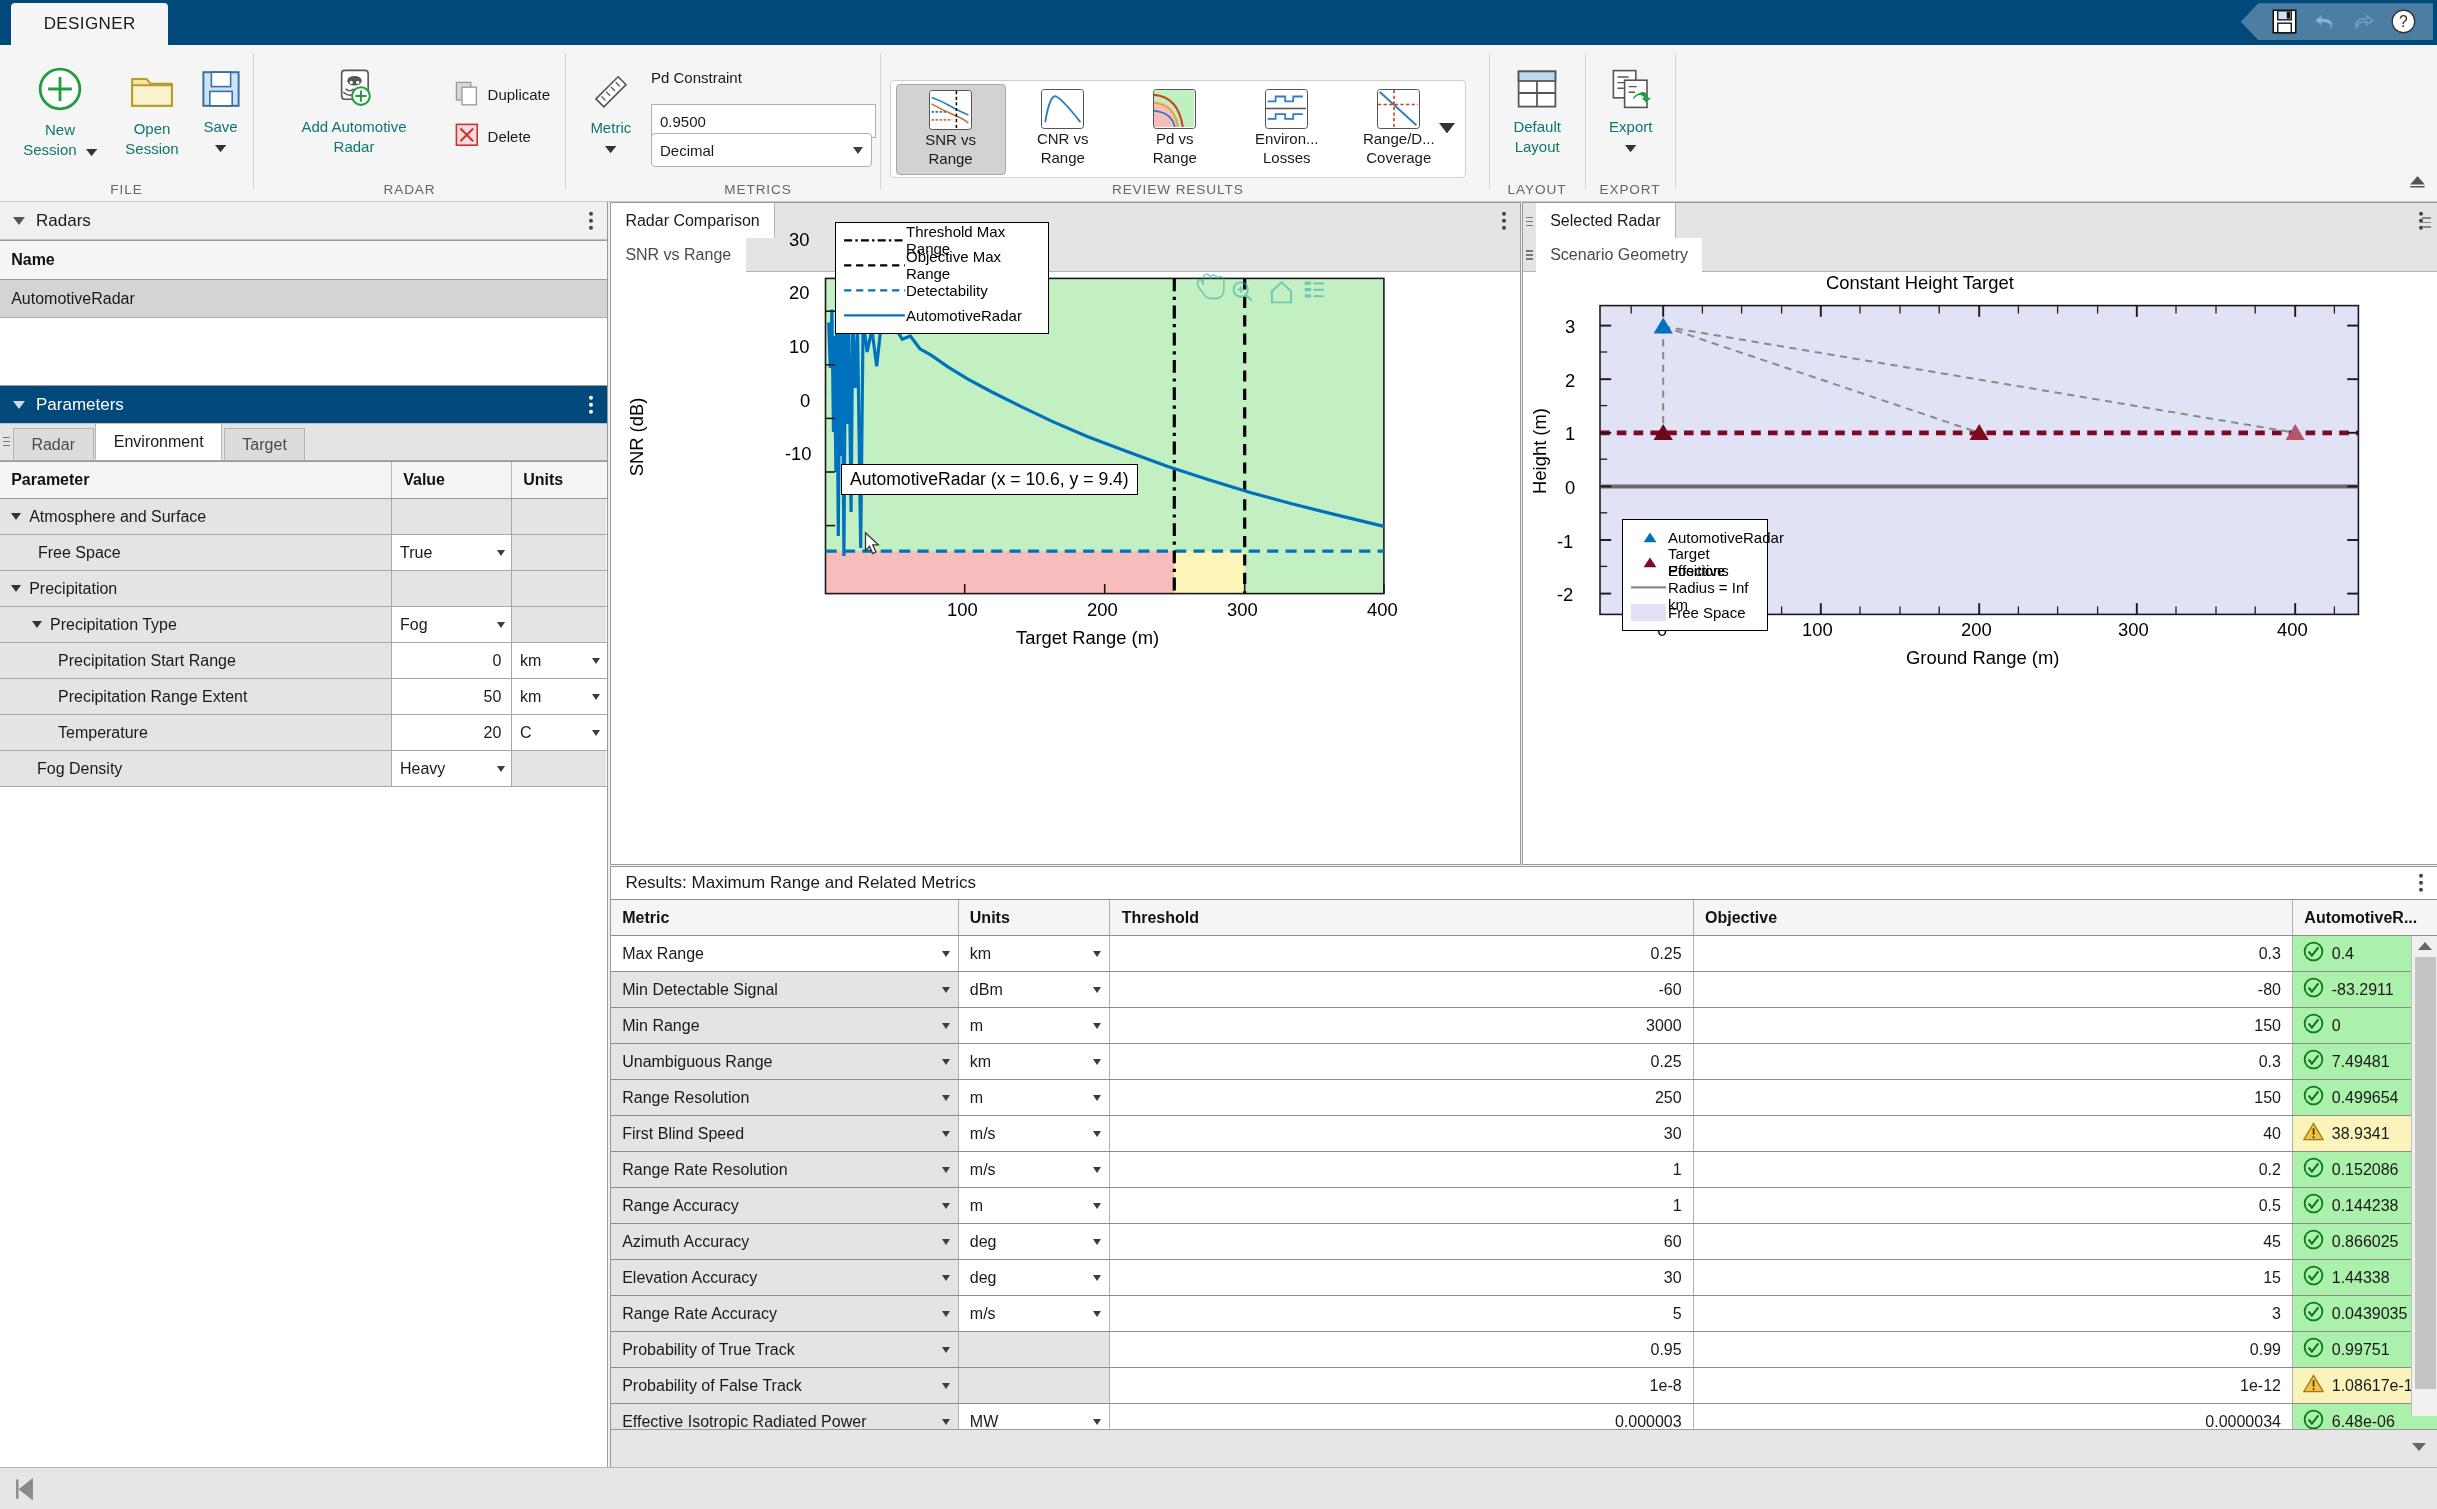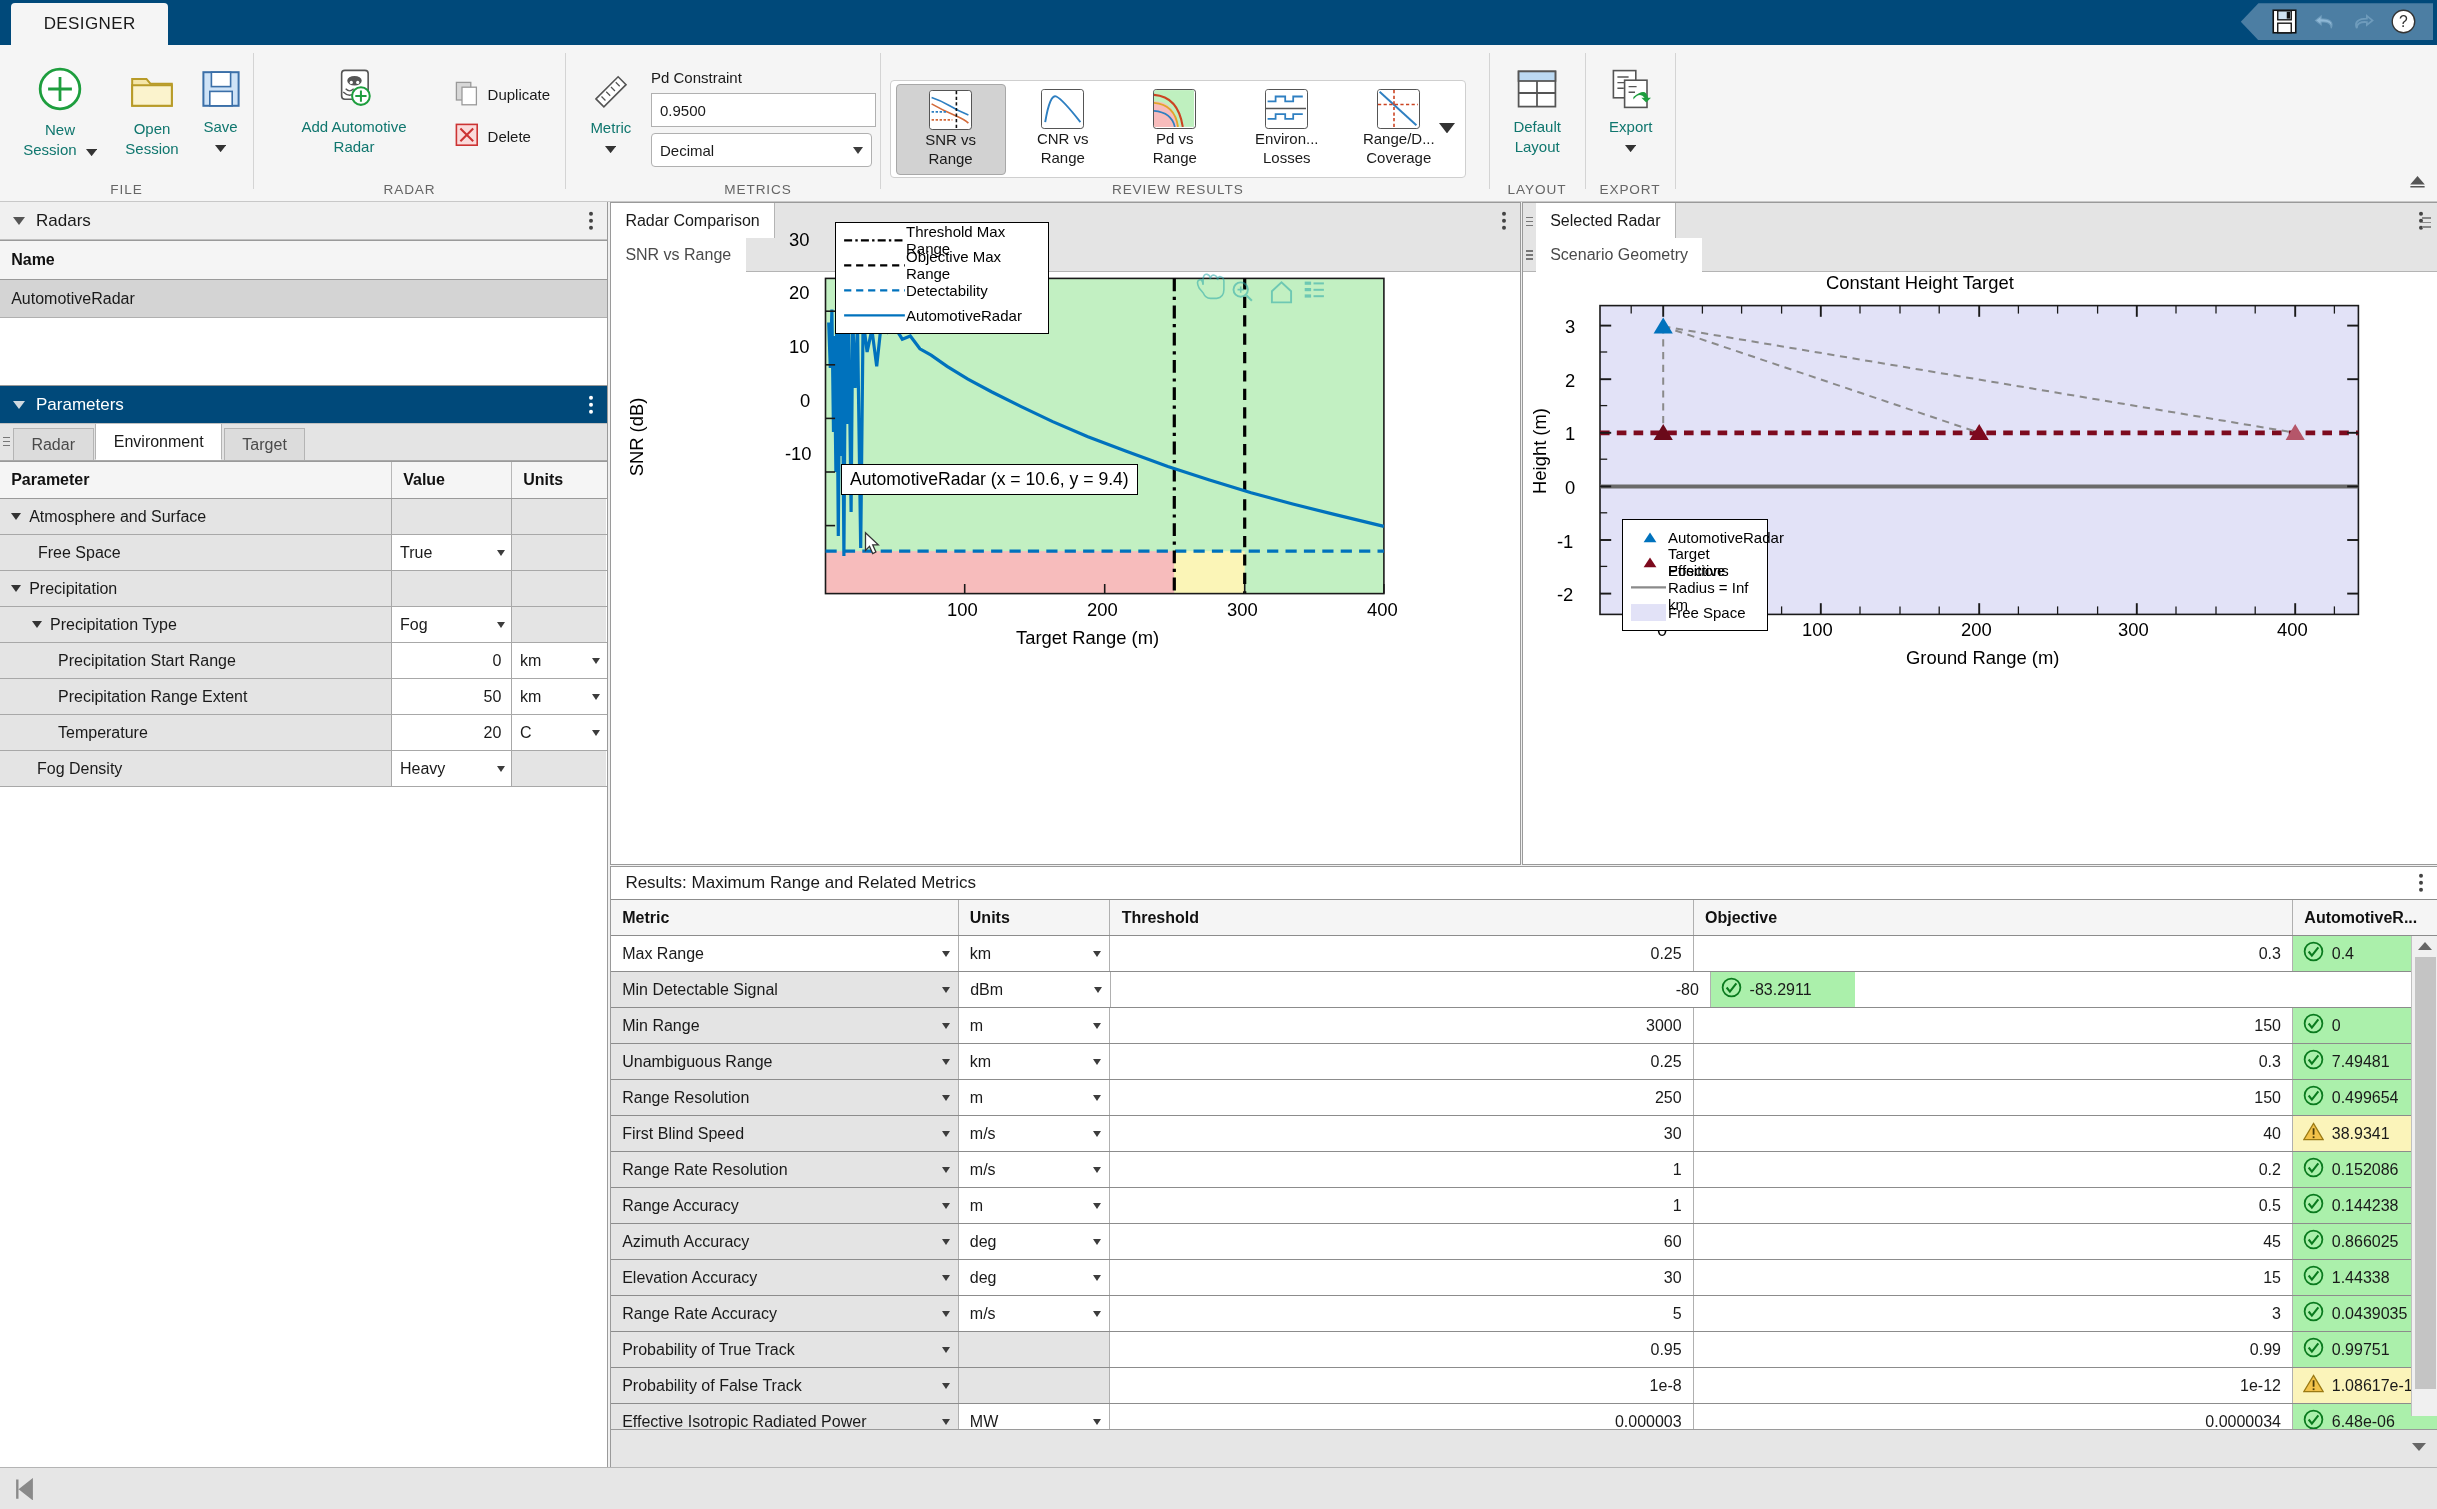--- a/index.html
+++ b/index.html
@@ -405,21 +405,21 @@
       <span class="lbl">
         <span>Metric</span><br>
         <span style="display:inline-block;">
           <svg width="11.2" height="7.2" viewBox="0 0 14 9">
               <polygon points="0,0 14,0 7,9" fill="#333"></polygon>
             </svg>
         </span>
       </span>
     </div>
     <div class="field-label" style="left:85px; top:24px;">Pd Constraint</div>
-    <div class="txtfield" style="left:85px; top:48px; width:225px; height:34px;">
+    <div class="txtfield" style="left:85px; top:59px; width:225px; height:34px;">
       <span>0.9500</span>
     </div>
     <div class="selfield" style="left:85px; top:88px; width:221px; height:34px;">
       <span>Decimal</span>
       <span class="caret-dn"></span>
     </div>
     <div class="rgroup-label" style="left:72px; width:240px;">METRICS</div>
   </div>
   <div class="rgroup-sep" style="left:880px;"></div>
 
@@ -1038,20 +1038,21 @@
       </div>
       <div class="trow">
         <div class="c-metric">
           <span>Min Detectable Signal</span>
           <span class="caret-dn-sm"></span>
         </div>
         <div class="c-units">
           <span>dBm</span>
           <span class="caret-dn-sm"></span>
         </div>
+        <div class="c-thr">-60</div>
         <div class="c-obj">-80</div>
         <div class="c-res ok" style="border-right: none;">
           <span><svg width="21" height="21" viewBox="0 0 26 26">
               <circle cx="13" cy="13" r="11" fill="none" stroke="#0a7a1e" stroke-width="2.2"></circle>
               <path d="M7 13 l4 5 l8 -10" fill="none" stroke="#0a7a1e" stroke-width="2.6"></path>
             </svg></span>
           <span>-83.2911</span>
         </div>
       </div>
       <div class="trow">

